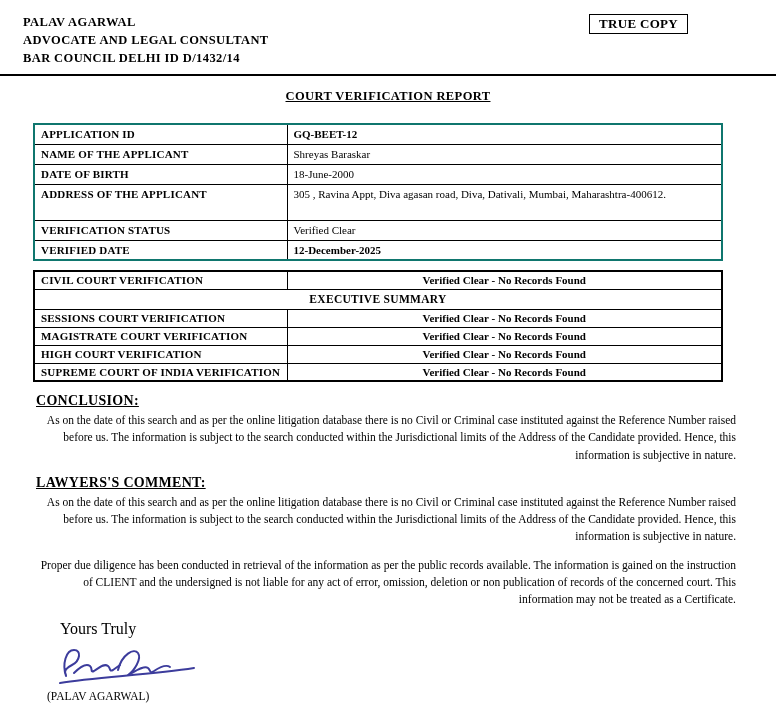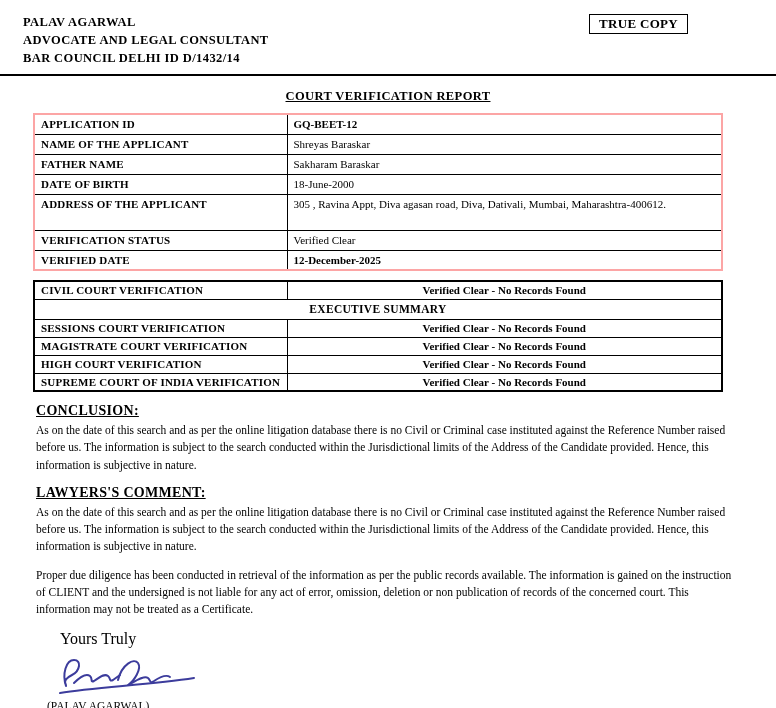--- a/index.html
+++ b/index.html
@@ -24,21 +24,21 @@
   .header-rule { border-top:2px solid #000; margin-top:7px; width:100%; }
 
   
   .report-title {
     text-align:center; font-weight:bold; font-size:12.5px;
     letter-spacing:0.4px; text-decoration:underline; margin-top:13px;
   }
 
   
   table { border-collapse:collapse; width:690px; margin-left:33px; table-layout:fixed; }
-  .applicant-table { margin-top:9px; border:2px solid #fca5a5; }
+  .applicant-table { margin-top:19px; border:2px solid #0f766e; }
   .applicant-table td {
     border:1px solid #000; font-size:11px; padding:2px 6px; height:20px;
     vertical-align:middle; overflow:hidden; white-space:nowrap;
   }
   .applicant-table td.lbl { width:253px; font-weight:bold; letter-spacing:0.2px; }
   .applicant-table tr.tall td { height:36px; vertical-align:top; padding-top:3px; }
   .applicant-table tr.tall td.val { font-weight:normal; }
   .applicant-table td.b { font-weight:bold; }
 
   .exec-table { margin-top:9px; border:2px solid #000; }
@@ -49,21 +49,21 @@
   .exec-table td { border:1px solid #000; font-size:11px; padding:1px 6px; height:18px; }
   .exec-table td.lbl { width:253px; font-weight:bold; letter-spacing:0.2px; }
   .exec-table td.val { text-align:center; font-weight:bold; }
 
   
   .section { margin:11px 40px 0 36px; }
   .section-heading {
     font-weight:bold; font-size:14px; text-decoration:underline;
     letter-spacing:0.3px; margin-bottom:3px;
   }
-  .section-body { font-size:11.5px; line-height:1.5; text-align:left; }
+  .section-body { font-size:11.5px; line-height:1.5; text-align:right; }
 
   
   .salutation { margin:12px 0 0 60px; font-size:16px; }
   .signature-wrap { margin:2px 0 0 52px; height:50px; }
   .signatory { margin-left:47px; font-size:11.5px; }
 </style>
 </head>
 <body>
 
 <div class="page">
@@ -82,24 +82,20 @@
 
   <table class="applicant-table">
     <tbody>
       <tr>
         <td class="lbl">APPLICATION ID</td>
         <td class="val b">GQ-BEET-12</td>
       </tr>
       <tr>
         <td class="lbl">NAME OF THE APPLICANT</td>
         <td class="val">Shreyas Baraskar</td>
-      </tr>
-      <tr>
-        <td class="lbl">FATHER NAME</td>
-        <td class="val">Sakharam Baraskar</td>
       </tr>
       <tr>
         <td class="lbl">DATE OF BIRTH</td>
         <td class="val">18-June-2000</td>
       </tr>
       <tr class="tall">
         <td class="lbl">ADDRESS OF THE APPLICANT</td>
         <td class="val">305 , Ravina Appt, Diva agasan road, Diva, Dativali, Mumbai, Maharashtra-400612.</td>
       </tr>
       <tr>

